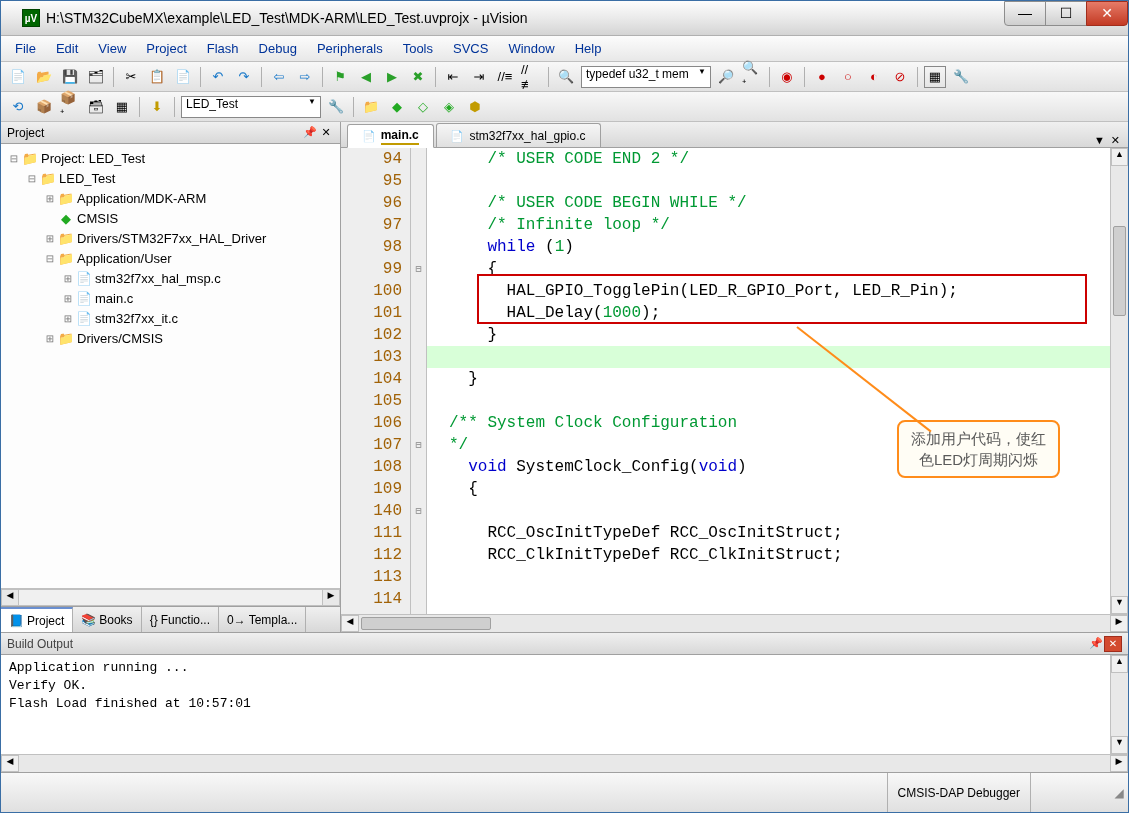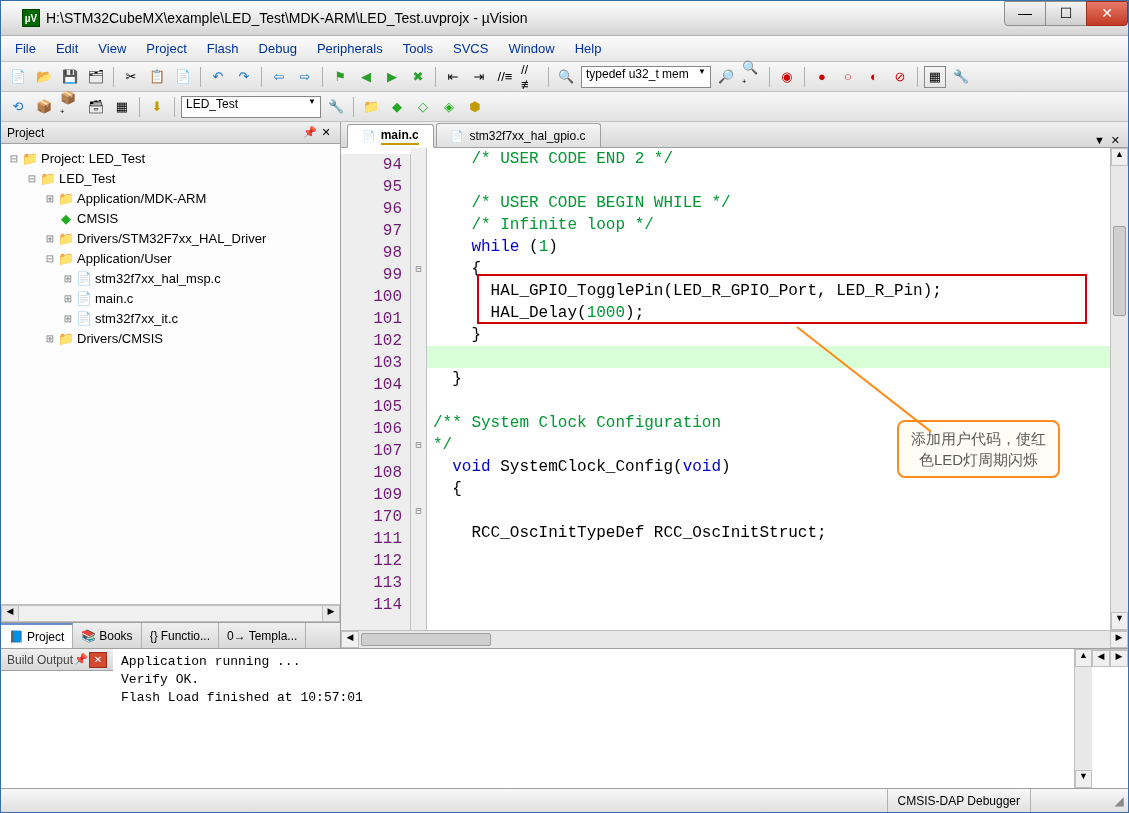--- a/index.html
+++ b/index.html
@@ -52,57 +52,57 @@
 
 
 .editor-panel { flex: 1; display: flex; flex-direction: column; min-width: 0; }
 .editor-tabs { height: 26px; display: flex; align-items: flex-end; background: linear-gradient(to bottom, #f0f0f0, #d8d8d8); border-bottom: 1px solid #a0a0a0; padding-left: 6px; }
 .etab { height: 24px; padding: 4px 14px 3px; border: 1px solid #a0a0a0; border-bottom: none; background: linear-gradient(to bottom, #f6f6f6, #e0e0e0); margin-right: 2px; display: flex; align-items: center; gap: 5px; font-size: 12px; border-radius: 3px 3px 0 0; }
 .etab.active { background: #fff; border-bottom: 1px solid #fff; position: relative; top: 1px; }
 .etab-file-icon { color: #c29b00; font-size: 11px; }
 .etab-close-area { margin-left: auto; display: flex; gap: 6px; padding-right: 8px; font-size: 11px; }
 
 .code-area { flex: 1; display: flex; min-height: 0; position: relative; }
-.gutter { width: 70px; background: #eeeeee; border-right: 1px solid #c0c0c0; text-align: right; padding: 0 8px 0 0; font-family: Consolas, "Courier New", monospace; font-size: 16px; color: #701a75; margin-top: 6px; }
+.gutter { width: 70px; background: #eeeeee; border-right: 1px solid #c0c0c0; text-align: right; padding: 0 8px 0 0; font-family: Consolas, "Courier New", monospace; font-size: 16px; color: #a16207; }
 .gutter-line { height: 22px; line-height: 22px; }
 .fold-col { width: 16px; background: #eeeeee; border-right: 1px solid #c0c0c0; font-family: Consolas, monospace; font-size: 10px; color: #888; }
 .fold-line { height: 22px; line-height: 22px; text-align: center; }
 .code { flex: 1; font-family: Consolas, "Courier New", monospace; font-size: 16px; background: #fff; overflow: hidden; position: relative; }
-.code-line { height: 22px; line-height: 22px; padding-left: 6px; white-space: pre; }
+.code-line { height: 22px; line-height: 22px; padding-left: 22px; white-space: pre; }
 .code-hl { background: #d8ffd8; }
 .c-comment { color: #009933; }
 .c-keyword { color: #0000cc; }
 .c-number { color: #009933; }
 .red-box { position: absolute; border: 2px solid #cc0000; }
 .callout { position: absolute; border: 2px solid #ff8c1a; border-radius: 8px; background: #fffdf5; padding: 6px 12px; font-family: "Microsoft YaHei", SimSun, sans-serif; font-size: 15px; color: #5a5a5a; text-align: center; line-height: 1.4; }
 .callout-line { position: absolute; border-top: 2px solid #ff8c1a; transform-origin: left center; }
 
 .editor-vscroll { width: 18px; background: #e8e8e8; border-left: 1px solid #c0c0c0; display: flex; flex-direction: column; }
 .vs-btn { height: 18px; text-align: center; font-size: 9px; background: #f0f0f0; border: 1px solid #c0c0c0; }
 .vs-track { flex: 1; position: relative; }
 .vs-thumb { position: absolute; left: 2px; right: 2px; background: #cfcfcf; border: 1px solid #a0a0a0; border-radius: 2px; }
 
 .editor-hscroll { height: 18px; display: flex; background: #e8e8e8; border-top: 1px solid #c0c0c0; }
 .hs-btn { width: 18px; text-align: center; font-size: 9px; background: #f0f0f0; border: 1px solid #c0c0c0; }
 .hs-track { flex: 1; position: relative; }
 .hs-thumb { position: absolute; top: 2px; bottom: 2px; background: #cfcfcf; border: 1px solid #a0a0a0; border-radius: 2px; }
 
 
-.build-panel { height: 140px; border-top: 1px solid #a0a0a0; display: flex; background: #fff; }
+.build-panel { height: 140px; border-top: 1px solid #a0a0a0; display: flex; flex-direction: column; background: #fff; }
 .build-header { height: 22px; background: linear-gradient(to bottom, #f0f0f0, #d8d8d8); border-bottom: 1px solid #a0a0a0; display: flex; align-items: center; padding: 0 6px; }
 .build-header .hdr-title { flex: 1; color: #444; }
 .build-x { width: 18px; height: 16px; background: #d34a2f; color: #fff; text-align: center; font-size: 10px; border: 1px solid #a02d1c; line-height: 14px; }
 .build-body { flex: 1; font-family: Consolas, "Courier New", monospace; font-size: 13px; padding: 4px 8px; overflow: auto; }
 .build-line { line-height: 18px; }
 .build-hscroll { height: 18px; display: flex; background: #e8e8e8; border-top: 1px solid #c0c0c0; }
 .build-vscroll { width: 18px; background: #e8e8e8; border-left: 1px solid #c0c0c0; display: flex; flex-direction: column; }
 .build-row { display: flex; flex: 1; min-height: 0; }
 
 
-.statusbar { height: 24px; background: linear-gradient(to bottom, #f8f8f8, #e0e0e0); border-top: 1px solid #a0a0a0; display: flex; align-items: center; font-size: 12px; }
+.statusbar { height: 40px; background: linear-gradient(to bottom, #f8f8f8, #e0e0e0); border-top: 1px solid #a0a0a0; display: flex; align-items: center; font-size: 12px; }
 .status-cell { border-left: 1px solid #b0b0b0; padding: 0 10px; height: 100%; display: flex; align-items: center; }
 .status-grip { margin-left: auto; width: 18px; text-align: center; color: #888; }
 
 </style>
 </head>
 <body>
 
 <div class="window">
 
   <div class="titlebar">
@@ -307,21 +307,21 @@
             <div class="gutter-line">100</div>
             <div class="gutter-line">101</div>
             <div class="gutter-line">102</div>
             <div class="gutter-line">103</div>
             <div class="gutter-line">104</div>
             <div class="gutter-line">105</div>
             <div class="gutter-line">106</div>
             <div class="gutter-line">107</div>
             <div class="gutter-line">108</div>
             <div class="gutter-line">109</div>
-            <div class="gutter-line">170</div>
+            <div class="gutter-line">140</div>
             <div class="gutter-line">111</div>
             <div class="gutter-line">112</div>
             <div class="gutter-line">113</div>
             <div class="gutter-line">114</div>
           </div>
         <div class="fold-col" id="foldcol">
             <div class="fold-line"></div>
             <div class="fold-line"></div>
             <div class="fold-line"></div>
             <div class="fold-line"></div>
@@ -361,20 +361,21 @@
             <div class="code-line"><span>    }</span></div>
             <div class="code-line code-hl"><span>  </span></div>
             <div class="code-line"><span>  }</span></div>
             <div class="code-line"></div>
             <div class="code-line"><span></span><span class="c-comment">/** System Clock Configuration</span></div>
             <div class="code-line"><span></span><span class="c-comment">*/</span></div>
             <div class="code-line"><span>  </span><span class="c-keyword">void</span><span> SystemClock_Config(</span><span class="c-keyword">void</span><span>)</span></div>
             <div class="code-line"><span>  {</span></div>
             <div class="code-line"></div>
             <div class="code-line"><span>    RCC_OscInitTypeDef RCC_OscInitStruct;</span></div>
+            <div class="code-line"><span>    RCC_ClkInitTypeDef RCC_ClkInitStruct;</span></div>
             <div class="code-line"></div>
           </div>
         <div class="editor-vscroll">
           <div class="vs-btn">▲</div>
           <div class="vs-track">
             <div class="vs-thumb" style="top:60px;height:90px"></div>
           </div>
           <div class="vs-btn">▼</div>
         </div>
       </div>

